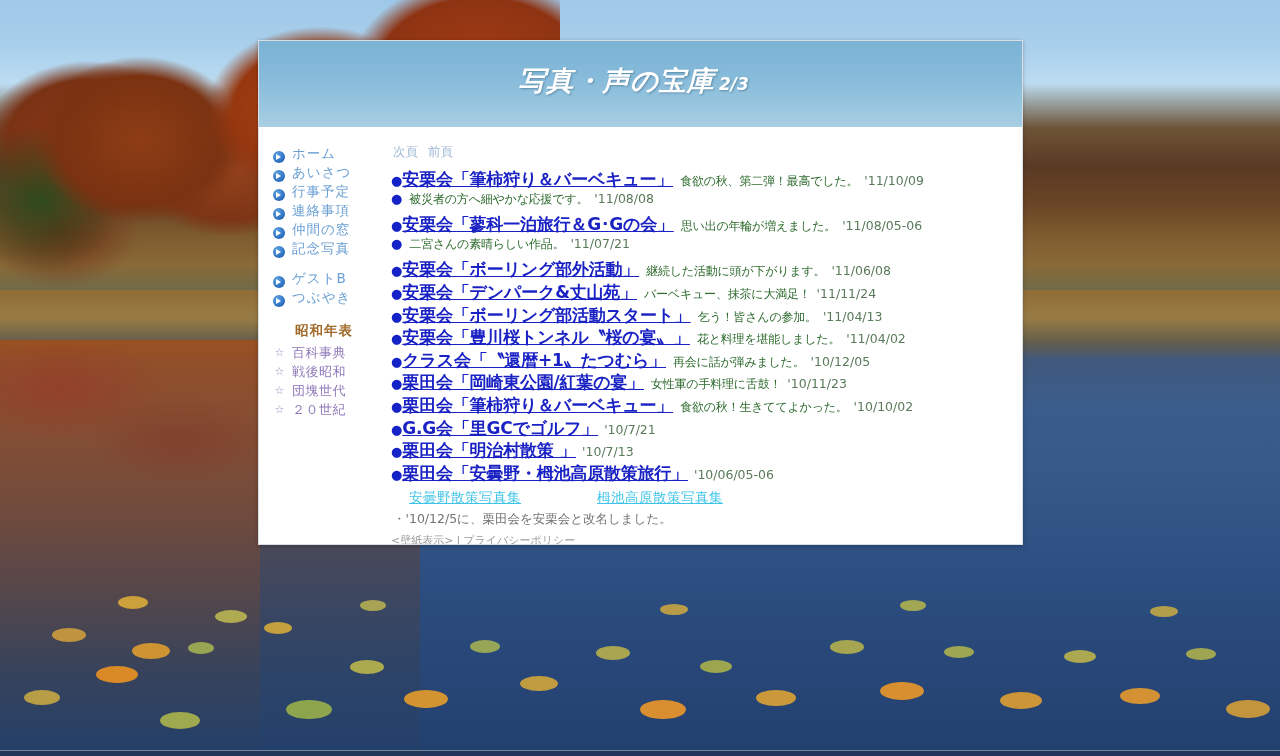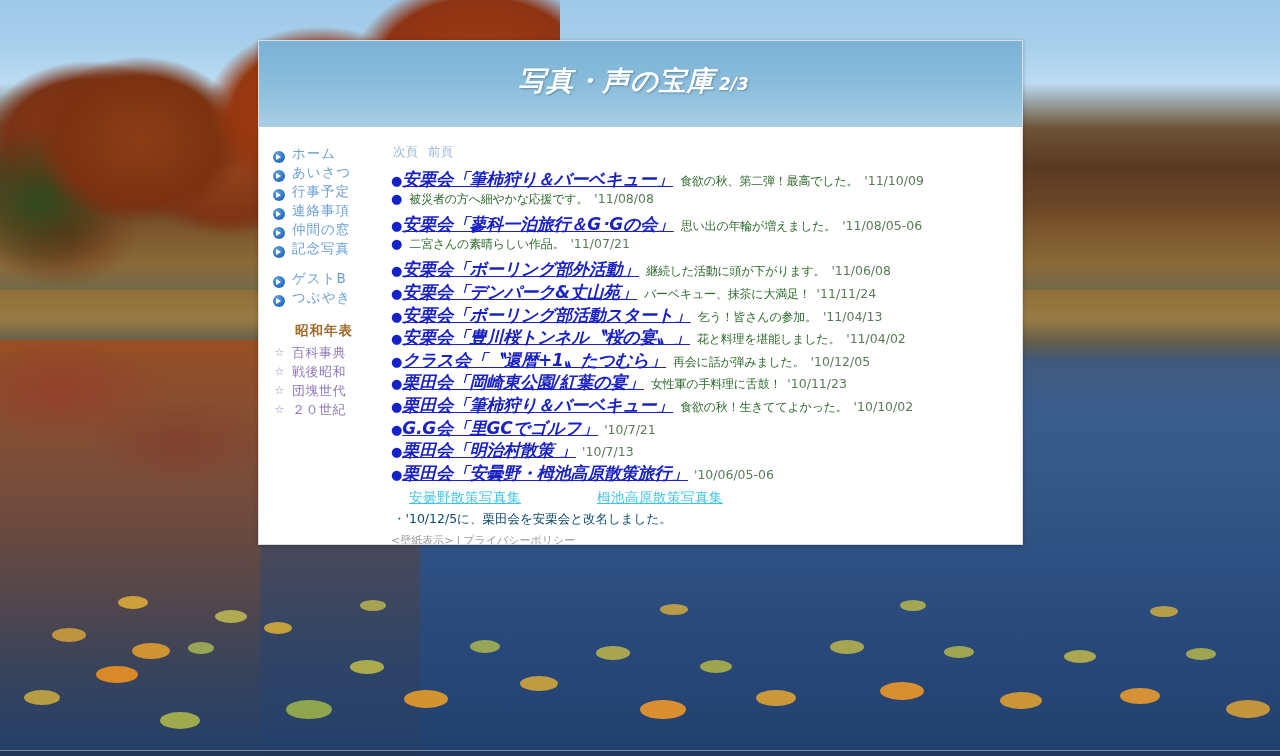--- a/index.html
+++ b/index.html
@@ -232,21 +232,20 @@
     font-size: 13px;
     margin-right: 0px;
     line-height: 1;
   }
   .entry-link {
     color: #1a22c4;
     font-size: 17px;
     font-weight: bold;
     text-decoration: underline;
     letter-spacing: -0.2px;
-    font-style: italic;
   }
   .entry-desc {
     color: #2e6b2e;
     font-size: 12px;
     margin-left: 7px;
     letter-spacing: -0.2px;
   }
   .entry-date {
     color: #5a7a5a;
     font-size: 12.5px;
@@ -260,21 +259,21 @@
     gap: 76px;
   }
   #sublinks a {
     color: #3fc4e8;
     font-size: 13.5px;
     text-decoration: underline;
     letter-spacing: 0.5px;
   }
   #note {
     margin-top: 4px;
-    color: #0c4a6e;
+    color: #737373;
     font-size: 12.5px;
     padding-left: 2px;
   }
   #footer {
     margin-top: 5px;
     padding-left: 0px;
     color: #9a9a9a;
     font-size: 11px;
   }
   #footer a { color: #9a9a9a; text-decoration: none; }

